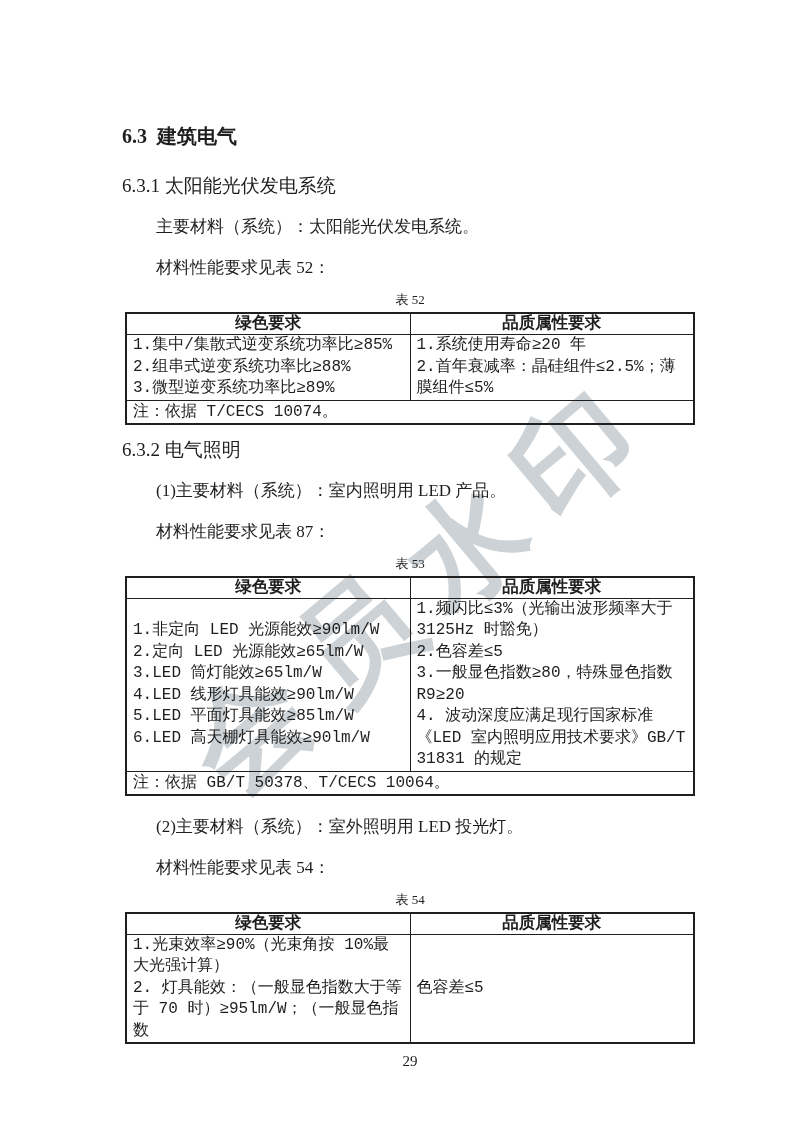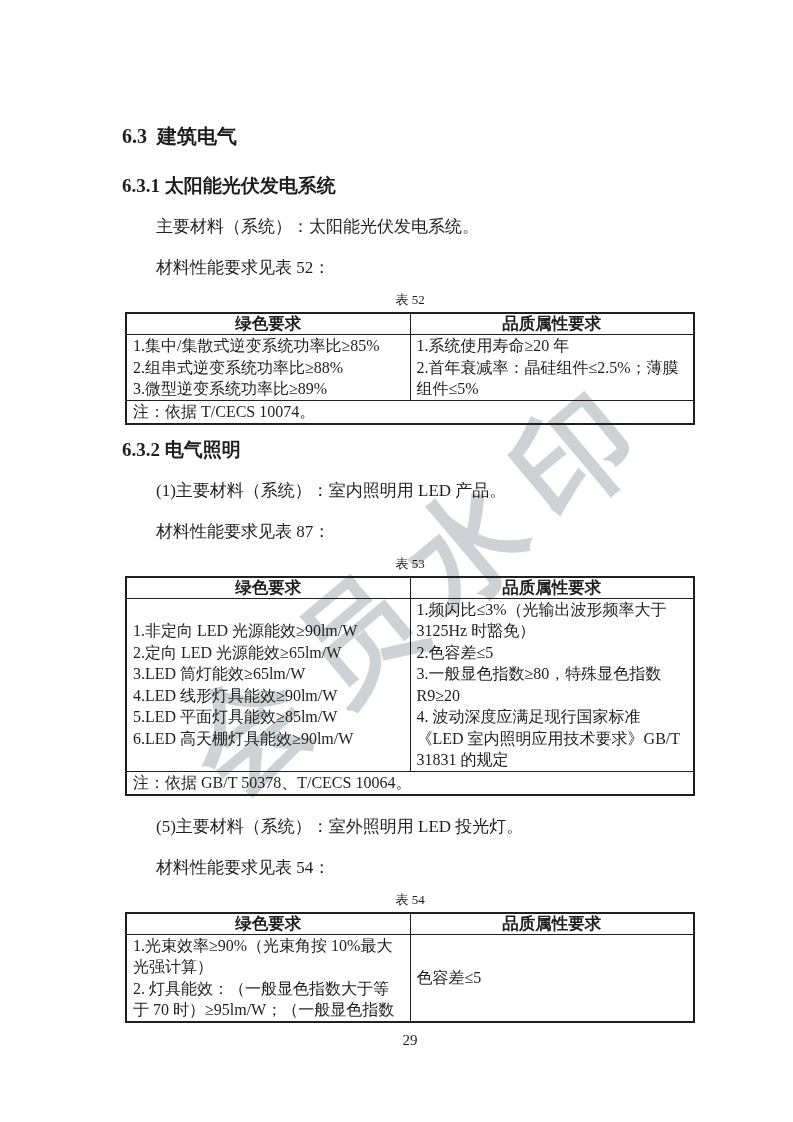--- a/index.html
+++ b/index.html
@@ -14,35 +14,35 @@
     font-family:"DejaVu Sans","Liberation Sans",sans-serif;
     font-weight:700;font-size:116px;letter-spacing:26px;
     color:#ccd2d6;white-space:nowrap;user-select:none;
   }
   .content{position:absolute;left:125px;top:0;width:570px;z-index:1;}
   .h-section{
     font-size:20px;font-weight:700;line-height:20px;
     margin:126px 0 12px -3px;white-space:pre-wrap;
   }
   .h-sub{
-    font-size:19px;font-weight:700;line-height:20px;
+    font-size:19px;font-weight:400;line-height:20px;
     margin:30px 0 0 -3px;white-space:pre-wrap;
   }
   .h-sub.after-table{margin-top:15px;}
   .para{
     font-size:17px;line-height:20px;margin:21px 0 0 0;
     text-indent:31px;white-space:pre-wrap;
   }
   .table-caption{
     font-size:13px;line-height:18px;text-align:center;
     margin:13px 0 0 0;white-space:pre-wrap;
   }
   table.spec{
     width:570px;margin-top:3px;border-collapse:collapse;
-    border:2px solid #1f1f1f;table-layout:fixed;font-size:16px;
+    border:2px solid #1f1f1f;table-layout:fixed;font-size:16px;font-family:Liberation Mono, monospace;
   }
   table.spec th{
     border:1px solid #1f1f1f;font-weight:700;font-size:16.5px;
     padding:0;height:20px;line-height:20px;text-align:center;
   }
   table.spec td{
     border:1px solid #1f1f1f;padding:0 6px;vertical-align:top;
     line-height:21.5px;
   }
   table.spec td.v-mid{vertical-align:middle;}
@@ -139,21 +139,21 @@
             <div class="item">3.一般显色指数≥80，特殊显色指数 R9≥20</div>
             <div class="item">4. 波动深度应满足现行国家标准《LED 室内照明应用技术要求》GB/T 31831 的规定</div>
           </td>
         </tr>
         <tr class="note-row">
           <td colspan="2">注：依据 GB/T 50378、T/CECS 10064。</td>
         </tr>
       </tbody>
     </table>
 
-    <div class="para">(5)主要材料（系统）：室外照明用 LED 投光灯。</div>
+    <div class="para">(2)主要材料（系统）：室外照明用 LED 投光灯。</div>
 
     <div class="para">材料性能要求见表 54：</div>
 
     <div class="table-caption">表 54</div>
 
     <table class="spec">
       <colgroup>
           <col style="width:50%">
           <col style="width:50%">
         </colgroup>

